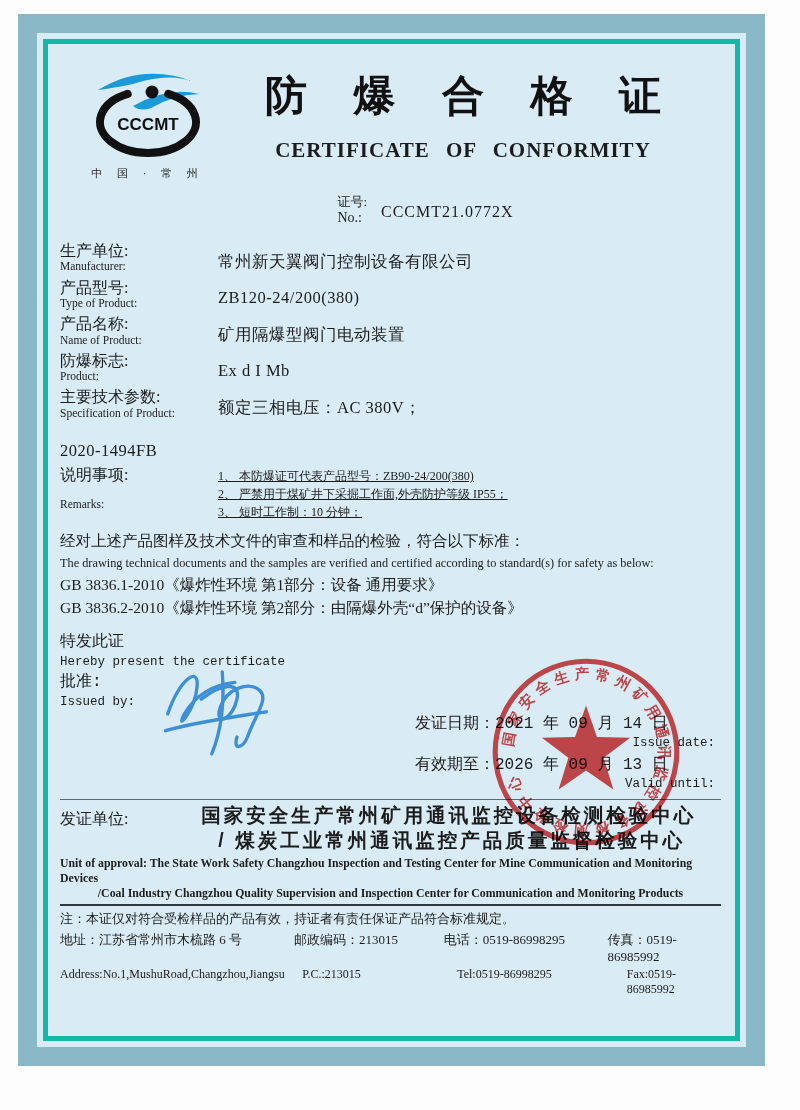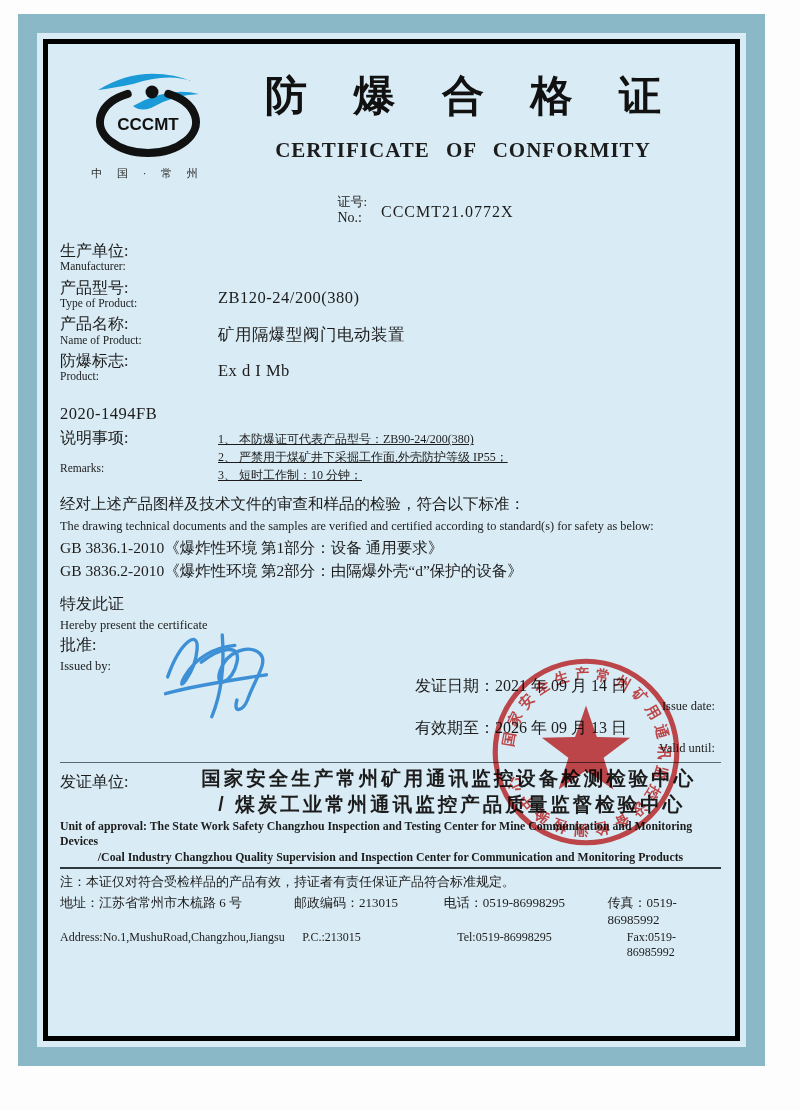--- a/index.html
+++ b/index.html
@@ -1,20 +1,20 @@
 <!DOCTYPE html>
 <html><head>
 <meta charset="utf-8">
 <style>
   html,body{margin:0;padding:0;background:#fff;}
   body{font-family:"Liberation Serif","DejaVu Serif",serif;color:#1c1c1c;}
   .certificate{position:relative;width:800px;height:1110px;background:#fdfdfd;overflow:hidden;}
   .frame{position:absolute;left:18px;top:14px;width:709px;height:1014px;
          border:19px solid #8ab8c7;background:#d9ebf4;}
-  .inner-frame{position:absolute;inset:6px;border:5px solid #000000;background:#d9ebf4;}
+  .inner-frame{position:absolute;inset:6px;border:5px solid #14b8a6;background:#d9ebf4;}
   .content{position:absolute;inset:4px;padding:4px 10px 0 8px;overflow:hidden;}
 
   
   .header{display:flex;height:140px;}
   .logo-box{width:175px;text-align:center;padding-top:8px;}
   .logo-caption{font-size:11px;letter-spacing:6px;color:#222;margin-top:2px;}
   .titles{flex:1;text-align:center;padding-right:30px;}
   .title-cn{font-size:42px;font-weight:600;letter-spacing:18px;margin:16px 0 0 18px;color:#111;}
   .title-en{font-size:21px;font-weight:600;letter-spacing:1px;word-spacing:10px;margin-top:14px;}
 
@@ -34,21 +34,21 @@
   .remarks-list{font-size:12px;line-height:1.5;padding-top:1px;text-decoration:underline;}
   .remarks-list div{white-space:nowrap;}
 
   
   .standards{margin-top:10px;}
   .std-cn{font-size:15.5px;margin-bottom:4px;}
   .std-en{font-size:12.3px;margin-bottom:3px;}
   .std-item{font-size:15.5px;line-height:1.45;}
 
   
-  .issue{position:relative;height:166px;margin-top:12px;}
+  .issue{position:relative;height:166px;margin-top:12px;font-family:Liberation Mono, monospace;}
   .iss-cn{font-size:16px;margin-top:6px;}
   .iss-en{font-size:12.5px;margin-top:3px;}
   .signature{position:absolute;left:92px;top:22px;}
   .dates{position:absolute;right:6px;top:82px;width:300px;}
   .date-row{font-size:16px;white-space:nowrap;}
   .date-en{font-size:12.5px;margin:2px 0 4px 0;text-align:right;}
   .seal{position:absolute;left:488px;top:654px;width:196px;height:196px;
         mix-blend-mode:multiply;opacity:.92;z-index:5;}
 
   
@@ -105,20 +105,21 @@
             <div class="certno-en">No.:</div>
           </div>
           <div class="certno-value">CCCMT21.0772X</div>
         </div>
 
         <div class="row">
           <div class="lbl">
             <span class="cn">生产单位:</span>
             <span class="en">Manufacturer:</span>
           </div>
+          <div class="val">常州新天翼阀门控制设备有限公司</div>
         </div>
         <div class="row">
           <div class="lbl">
             <span class="cn">产品型号:</span>
             <span class="en">Type of Product:</span>
           </div>
           <div class="val">ZB120-24/200(380)</div>
         </div>
         <div class="row">
           <div class="lbl">
@@ -126,20 +127,27 @@
             <span class="en">Name of Product:</span>
           </div>
           <div class="val">矿用隔爆型阀门电动装置</div>
         </div>
         <div class="row">
           <div class="lbl">
             <span class="cn">防爆标志:</span>
             <span class="en">Product:</span>
           </div>
           <div class="val">Ex d I Mb</div>
+        </div>
+        <div class="row">
+          <div class="lbl">
+            <span class="cn">主要技术参数:</span>
+            <span class="en">Specification of Product:</span>
+          </div>
+          <div class="val">额定三相电压：AC 380V；</div>
         </div>
 
         <div class="row" style="margin-top:12px;">
           <div class="val">2020-1494FB</div>
         </div>
 
         <div class="row">
           <div class="lbl">
             <span class="cn">说明事项:</span>
             <span class="en" style="margin-top:14px;">Remarks:</span>

